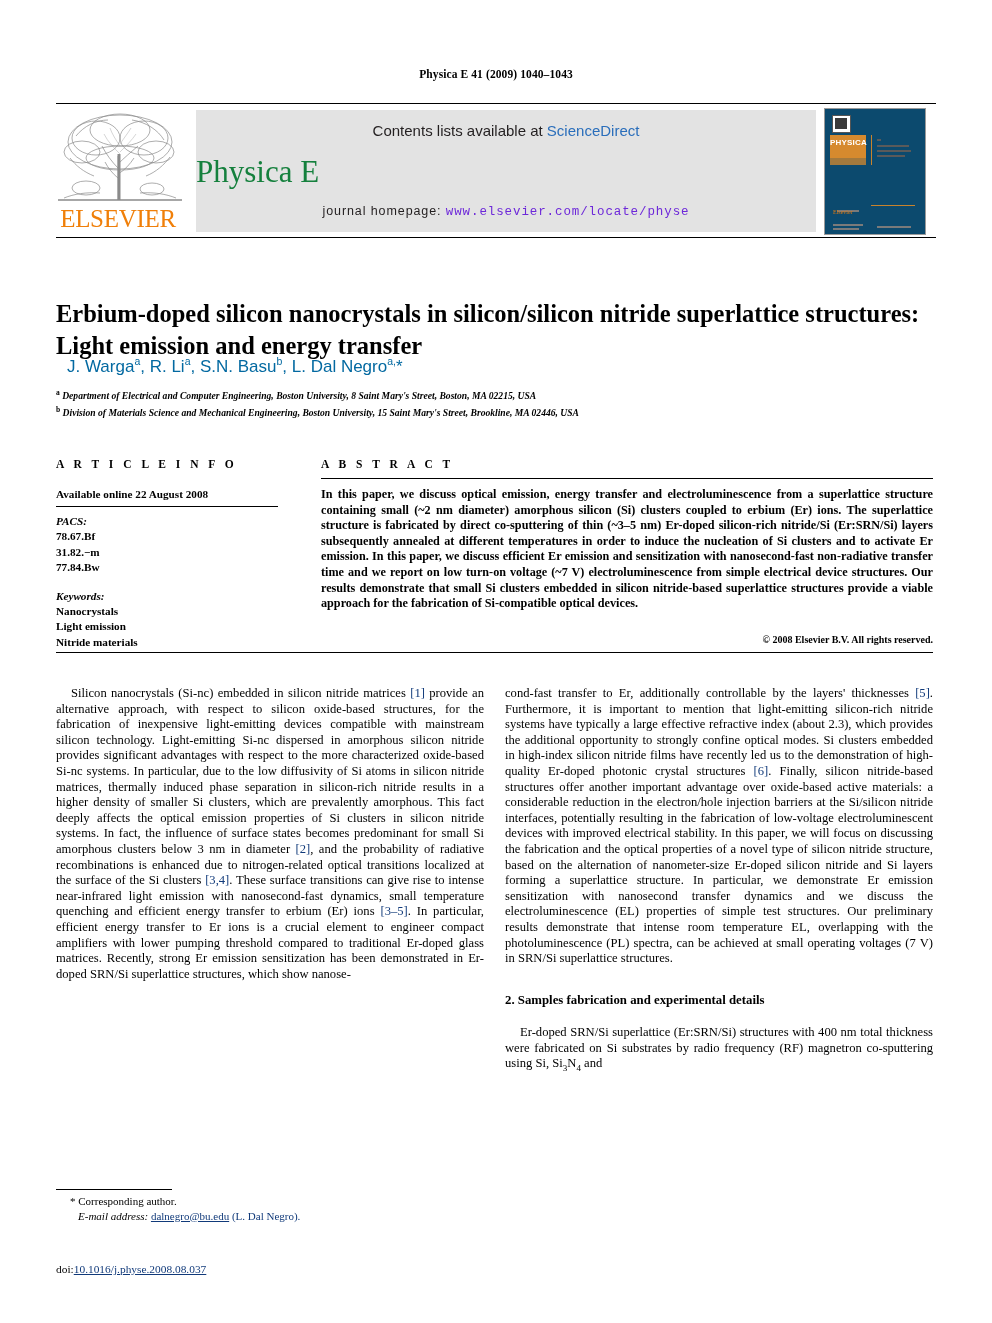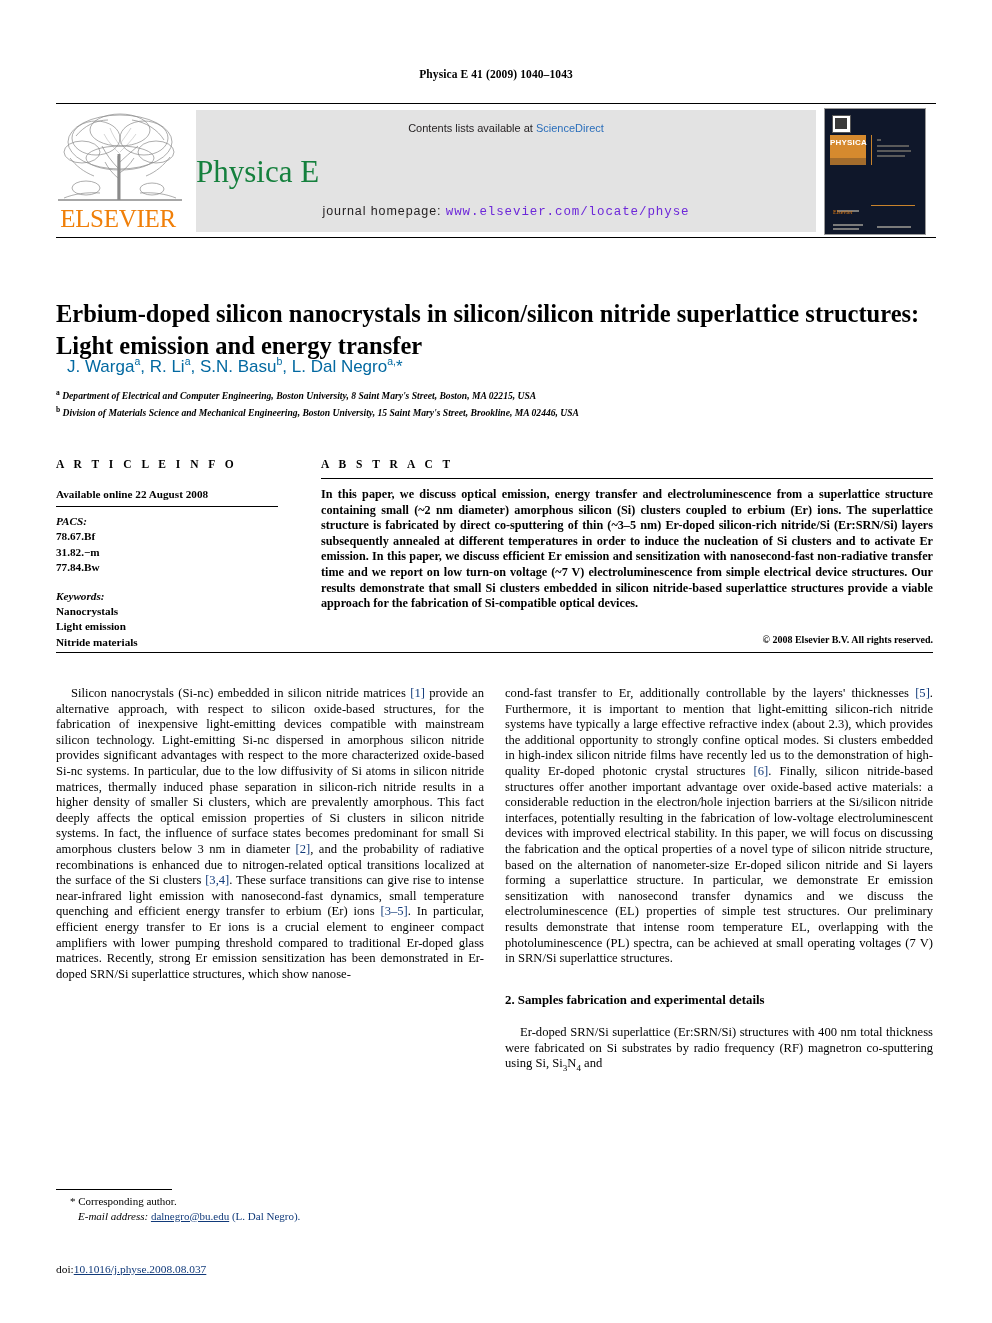--- a/index.html
+++ b/index.html
@@ -77,21 +77,21 @@
     width: 620px;
     height: 122px;
     background: #e3e3e3;
   }
   .mast-contents {
     position: absolute;
     left: 0; top: 12px;
     width: 620px;
     text-align: center;
     font-family: "Liberation Sans", sans-serif;
-    font-size: 11px;
+    font-size: 15px;
     color: #231f20;
   }
   .mast-contents a {
     color: #2a6ebb;
     text-decoration: none;
   }
   .mast-title {
     position: absolute;
     left: 0; top: 44px;
     width: 620px;
@@ -114,21 +114,21 @@
     text-decoration: none;
     font-family: Liberation Mono, monospace;
   }
 
   
   .cover {
     position: absolute;
     left: 824px; top: 108px;
     width: 100px;
     height: 125px;
-    background: #0f172a;
+    background: #0c4a6e;
     border: 1px solid #9a9a9a;
     overflow: hidden;
   }
   .cover-topbox {
     position: absolute;
     left: 7px; top: 6px;
     width: 17px; height: 16px;
     background: #ffffff;
     border: 1px solid #555;
   }

